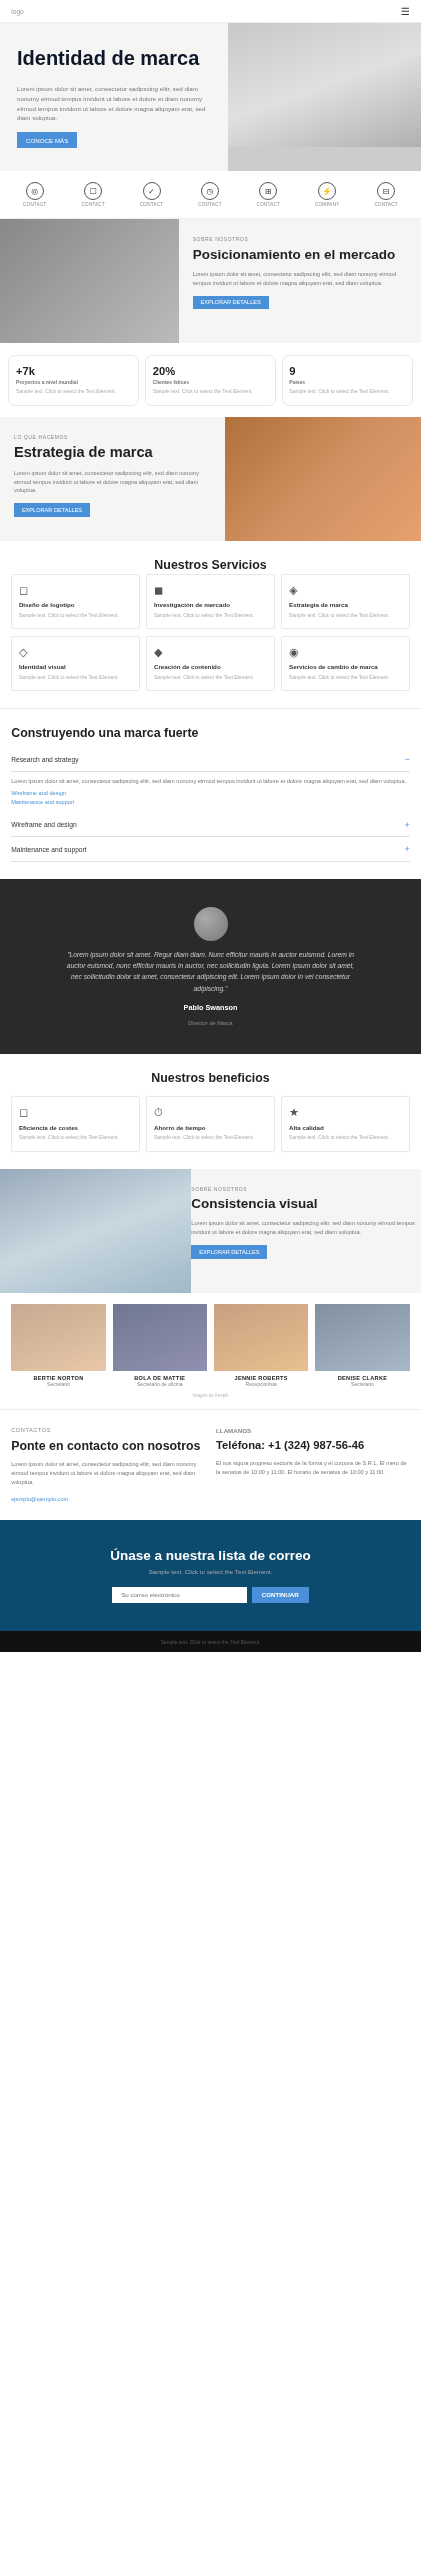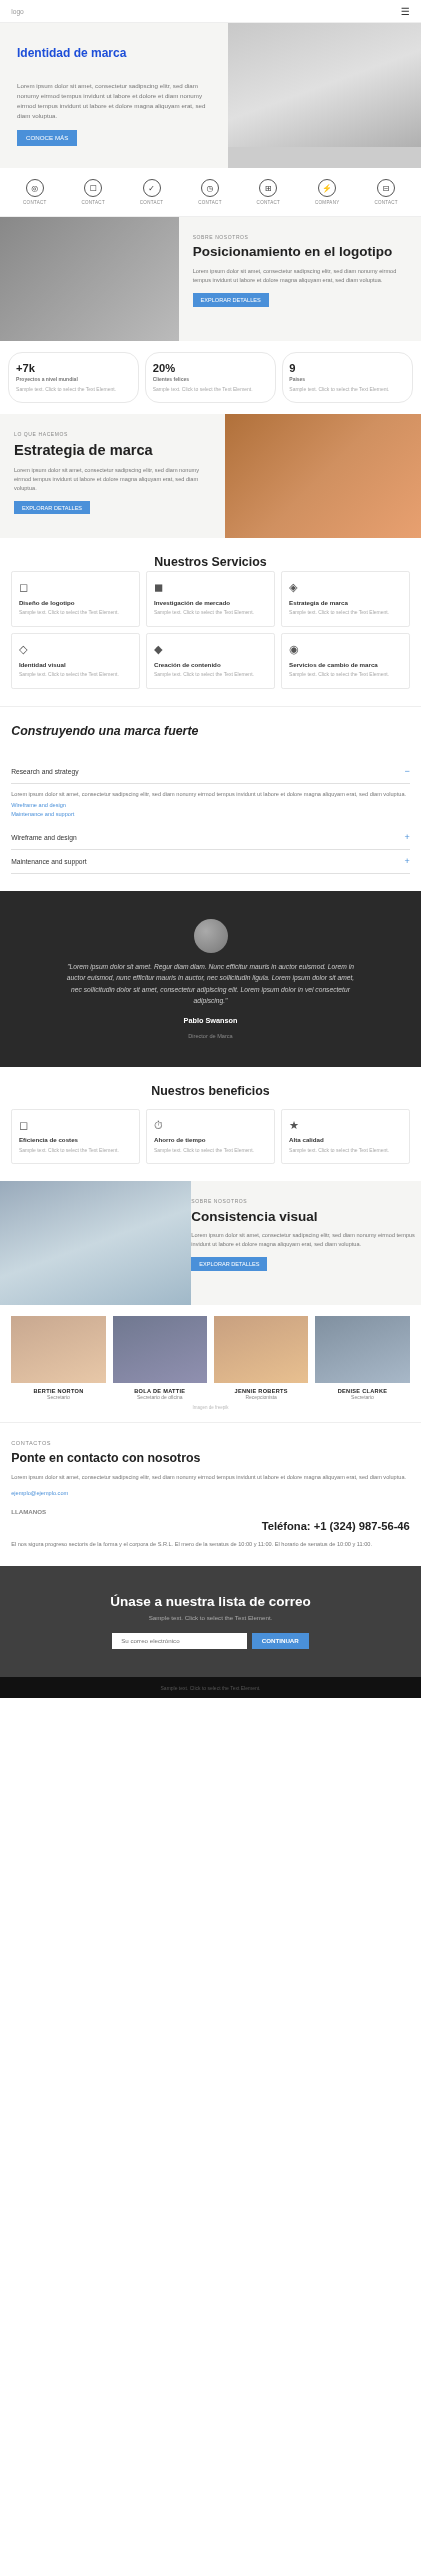--- a/index.html
+++ b/index.html
@@ -6,21 +6,21 @@
     body { font-family: 'Arial', sans-serif; background: #fff; color: #333; width: 421px; }
 
     
     .nav { display: flex; justify-content: space-between; align-items: center; padding: 5.6px 11.2px; background: #fff; border-bottom: 0.6px solid #eee; }
     .nav-logo { font-size: 6.7px; color: #999; }
     .nav-menu { font-size: 10px; cursor: pointer; }
 
     
     .hero { display: flex; background: #f5f5f3; min-height: 112px; }
     .hero-text { flex: 1; padding: 22.5px 17px; }
-    .hero-title { font-size: 12px; font-weight: 700; color: #1d4ed8; line-height: 1.2; margin-bottom: 21px; }
+    .hero-title { font-size: 20px; font-weight: 700; color: #0f172a; line-height: 1.2; margin-bottom: 14px; }
     .hero-desc { font-size: 6.2px; color: #777; line-height: 1.6; margin-bottom: 9px; }
     .hero-btn { background: #4a90d9; color: #fff; border: none; padding: 4.5px 9px; font-size: 6.2px; cursor: pointer; }
     .hero-img { flex: 1; background: #ccc; overflow: hidden; }
     .hero-img-inner { width: 100%; height: 124px; background: #aaa; position: relative; overflow: hidden; }
     .hero-img-inner::before { content: ''; position: absolute; top: 0; left: 0; right: 0; bottom: 0; background: linear-gradient(160deg, #c8c8c8, #e0e0e0, #b0b0b0); }
 
     
     .icons-row { display: flex; justify-content: space-around; align-items: center; padding: 11.2px 5.6px; border-bottom: 0.6px solid #eee; background: #fff; }
     .icon-item { display: flex; flex-direction: column; align-items: center; gap: 2.2px; }
     .icon-circle { width: 18px; height: 18px; border: 1.1px solid #555; border-radius: 50%; display: flex; align-items: center; justify-content: center; font-size: 7.9px; }
@@ -31,21 +31,21 @@
     .about-img { flex: 1; background: #999; min-height: 124px; position: relative; overflow: hidden; }
     .about-img::before { content: ''; position: absolute; top: 0; left: 0; right: 0; bottom: 0; background: linear-gradient(135deg, #888, #bbb); }
     .about-content { flex: 1.2; padding: 17px 14px; }
     .about-label { font-size: 5px; color: #888; text-transform: uppercase; letter-spacing: 0.6px; margin-bottom: 4.5px; }
     .about-title { font-size: 13.5px; font-weight: 700; color: #222; line-height: 1.2; margin-bottom: 6.7px; }
     .about-desc { font-size: 5.6px; color: #777; line-height: 1.6; margin-bottom: 7.9px; }
     .about-btn { background: #4a90d9; color: #fff; border: none; padding: 3.9px 7.9px; font-size: 5.6px; cursor: pointer; }
 
     
     .stats-row { display: flex; padding: 11.2px 8.4px; gap: 5.6px; background: #fff; }
-    .stat-card { flex: 1; border: 0.6px solid #e8e8e8; border-radius: 14px; padding: 9px 6.7px; }
+    .stat-card { flex: 1; border: 0.6px solid #e8e8e8; border-radius: 7px; padding: 9px 6.7px; }
     .stat-number { font-size: 11.2px; font-weight: 700; color: #222; margin-bottom: 2.2px; }
     .stat-label { font-size: 5px; color: #777; margin-bottom: 3.4px; font-weight: 600; }
     .stat-desc { font-size: 5px; color: #aaa; line-height: 1.5; }
 
     
     .what-section { display: flex; background: #f5f5f3; min-height: 124px; }
     .what-content { flex: 1; padding: 17px 14px; }
     .what-label { font-size: 5px; color: #888; text-transform: uppercase; letter-spacing: 0.6px; margin-bottom: 4.5px; }
     .what-title { font-size: 14.6px; font-weight: 700; color: #222; line-height: 1.2; margin-bottom: 6.7px; }
     .what-desc { font-size: 5.6px; color: #777; line-height: 1.6; margin-bottom: 7.9px; }
@@ -57,21 +57,21 @@
     .services-section { padding: 17px 11.2px; background: #fff; }
     .section-title { font-size: 12.4px; font-weight: 700; text-align: center; margin-bottom: 2px; color: #222; }
     .services-grid { display: grid; grid-template-columns: repeat(3, 1fr); gap: 6.7px; }
     .service-card { border: 0.6px solid #e8e8e8; border-radius: 2.2px; padding: 9px 6.7px; }
     .service-icon { font-size: 11.2px; margin-bottom: 4.5px; color: #555; }
     .service-title { font-size: 6.2px; font-weight: 700; color: #333; margin-bottom: 3.4px; }
     .service-desc { font-size: 5px; color: #aaa; line-height: 1.5; }
 
     
     .building-section { padding: 17px 11.2px; background: #fff; border-top: 0.6px solid #eee; }
-    .building-title { font-size: 12.4px; font-weight: 700; color: #222; margin-bottom: 22px; font-style: italic; }
+    .building-title { font-size: 12.4px; font-weight: 700; color: #222; margin-bottom: 7px; }
     .accordion-item { border-bottom: 0.6px solid #e0e0e0; padding: 6.7px 0; display: flex; justify-content: space-between; align-items: center; cursor: pointer; }
     .accordion-label { font-size: 6.7px; color: #333; }
     .accordion-icon { font-size: 9px; color: #4a90d9; }
     .accordion-expanded { padding: 5.6px 0 7.9px 0; }
     .accordion-expanded-text { font-size: 5.6px; color: #777; line-height: 1.6; }
     .accordion-link { font-size: 5.6px; color: #4a90d9; text-decoration: none; display: block; margin-top: 3.4px; }
 
     
     .testimonial-section { background: #2a2a2a; padding: 28px 17px; text-align: center; }
     .testimonial-avatar { width: 34px; height: 34px; border-radius: 50%; background: #888; margin: 0 auto 7.9px; overflow: hidden; }
@@ -107,32 +107,32 @@
     .team-avatar::before { content: ''; position: absolute; top: 0; left: 0; right: 0; bottom: 0; }
     .team-avatar-1::before { background: linear-gradient(160deg, #c8a890, #e8c8a8); }
     .team-avatar-2::before { background: linear-gradient(160deg, #707890, #9090b0); }
     .team-avatar-3::before { background: linear-gradient(160deg, #c8a080, #e8c090); }
     .team-avatar-4::before { background: linear-gradient(160deg, #8090a0, #a8b8c8); }
     .team-name { font-size: 5.6px; font-weight: 700; color: #222; text-transform: uppercase; letter-spacing: 0.3px; }
     .team-role { font-size: 5px; color: #888; }
     .team-note { font-size: 4.5px; color: #bbb; text-align: center; margin-top: 5.6px; }
 
     
-    .contact-section { display: flex; padding: 17px 11.2px; gap: 11.2px; background: #fff; border-top: 0.6px solid #eee; flex-direction: column; }
+    .contact-section { display: flex; padding: 17px 11.2px; gap: 11.2px; background: #fff; border-top: 0.6px solid #eee; }
     .contact-col { flex: 1; }
     .contact-label { font-size: 5.6px; color: #888; text-transform: uppercase; letter-spacing: 0.6px; margin-bottom: 5.6px; }
     .contact-title { font-size: 12.4px; font-weight: 700; color: #222; line-height: 1.2; margin-bottom: 6.7px; }
     .contact-desc { font-size: 5.6px; color: #777; line-height: 1.6; margin-bottom: 5.6px; }
     .contact-email { font-size: 5.6px; color: #4a90d9; }
     .contact-phone-title { font-size: 6.2px; font-weight: 700; color: #888; text-transform: uppercase; margin-bottom: 4.5px; }
-    .contact-phone-num { font-size: 11.2px; font-weight: 700; color: #222; margin-bottom: 8px; text-align: right; }
+    .contact-phone-num { font-size: 11.2px; font-weight: 700; color: #222; margin-bottom: 8px; }
     .contact-phone-desc { font-size: 5.6px; color: #777; line-height: 1.6; }
 
     
-    .newsletter-section { background: #404040; padding: 28px 17px; text-align: center; }
+    .newsletter-section { background: #0c4a6e; padding: 28px 17px; text-align: center; }
     .newsletter-title { font-size: 13.5px; font-weight: 700; color: #fff; margin-bottom: 5.6px; }
     .newsletter-desc { font-size: 6.2px; color: #aaa; margin-bottom: 11.2px; }
     .newsletter-form { display: flex; justify-content: center; gap: 4.5px; }
     .newsletter-input { padding: 4.5px 9px; border: none; font-size: 6.2px; width: 135px; background: #fff; }
     .newsletter-btn { background: #4a90d9; color: #fff; border: none; padding: 4.5px 10px; font-size: 6.2px; cursor: pointer; font-weight: 600; }
 
     
     .footer { background: #111; padding: 5.6px 11.2px; text-align: center; }
     .footer-text { font-size: 5px; color: #555; }
   </style>
@@ -183,21 +183,21 @@
   <div class="icon-item">
     <div class="icon-circle">⊟</div>
     <span class="icon-label">CONTACT</span>
   </div>
 </div>
 
 <section class="about-section">
   <div class="about-img"></div>
   <div class="about-content">
     <p class="about-label">SOBRE NOSOTROS</p>
-    <h2 class="about-title">Posicionamiento en el logotipo</h2>
+    <h2 class="about-title">Posicionamiento en el mercado</h2>
     <p class="about-desc">Lorem ipsum dolor sit amet, consectetur sadipscing elitr, sed diam nonumy eirmod tempus invidunt ut labore et dolore magna aliquyam erat, sed diam voluptua.</p>
     <button class="about-btn">EXPLORAR DETALLES</button>
   </div>
 </section>
 
 <div class="stats-row">
   <div class="stat-card">
     <div class="stat-number">+7k</div>
     <div class="stat-label">Proyectos a nivel mundial</div>
     <div class="stat-desc">Sample text. Click to select the Text Element.</div>

